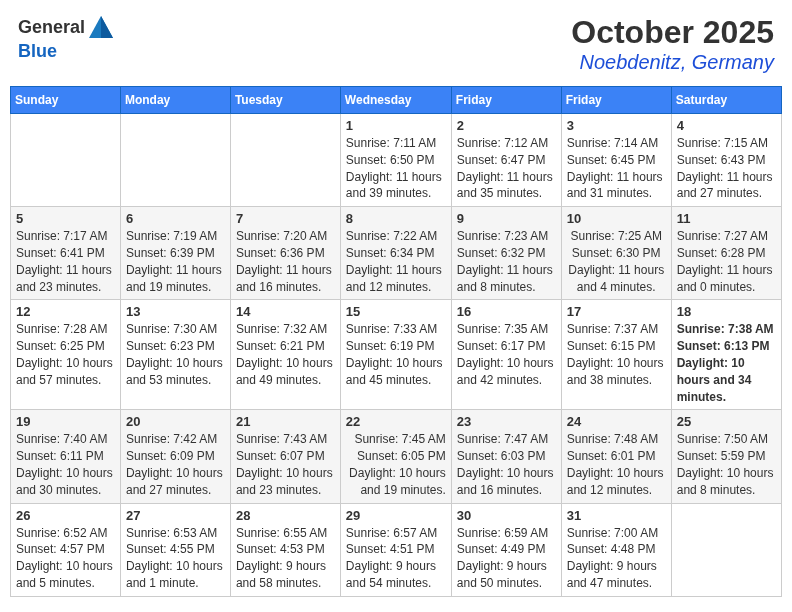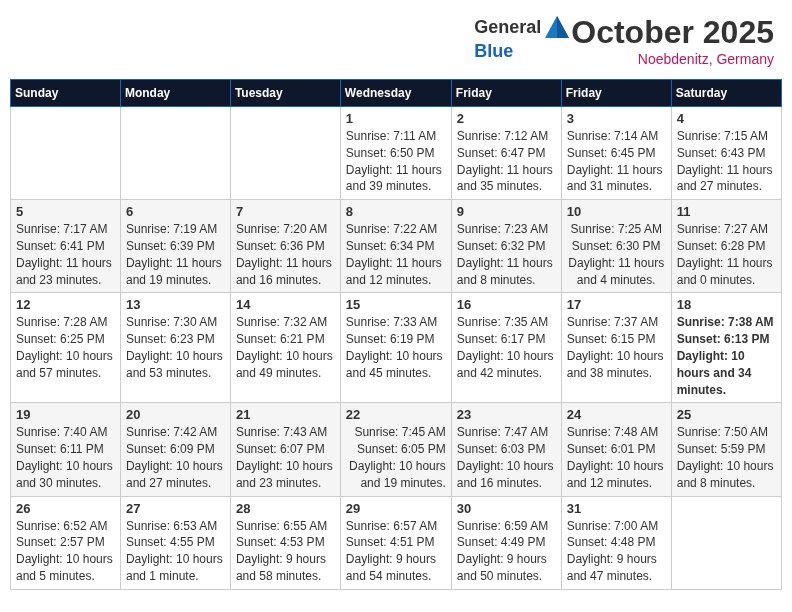--- a/index.html
+++ b/index.html
@@ -5,21 +5,21 @@
     * { box-sizing: border-box; margin: 0; padding: 0; }
     body {
       font-family: Arial, sans-serif;
       background: #fff;
       width: 792px;
       min-height: 612px;
       padding: 10px;
     }
     .header {
       display: flex;
-      justify-content: flex-end;
+      justify-content: space-between;
       align-items: flex-start;
       margin-bottom: 8px;
       padding: 4px 8px;
     }
     .logo {
       display: flex;
       align-items: center;
     }
     .logo-text {
       font-size: 18px;
@@ -35,30 +35,31 @@
     }
     .title-block {
       text-align: right;
     }
     .month-title {
       font-size: 32px;
       font-weight: bold;
       color: #333;
     }
     .location {
-      font-size: 14px;
-      color: #be185d;
+      font-size: 20px;
+      color: #1d4ed8;
+      font-style: italic;
     }
     .calendar {
       width: 100%;
       border-collapse: collapse;
       border: 1px solid #ccc;
     }
     .calendar th {
-      background-color: #0f172a;
+      background-color: #3b82f6;
       color: #fff;
       font-size: 12px;
       font-weight: bold;
       padding: 6px 4px;
       text-align: left;
       border: 1px solid #1565c0;
     }
     .calendar td {
       vertical-align: top;
       border: 1px solid #ccc;
@@ -281,21 +282,21 @@
           <span class="day-number">25</span>
           <div class="day-info" style="white-space: pre-line;">Sunrise: 7:50 AM
 Sunset: 5:59 PM
 Daylight: 10 hours and 8 minutes.</div>
         </td>
       </tr>
       <tr>
         <td>
           <span class="day-number">26</span>
           <div class="day-info" style="white-space: pre-line;">Sunrise: 6:52 AM
-Sunset: 2:57 PM
+Sunset: 4:57 PM
 Daylight: 10 hours and 5 minutes.</div>
         </td>
         <td>
           <span class="day-number">27</span>
           <div class="day-info" style="white-space: pre-line;">Sunrise: 6:53 AM
 Sunset: 4:55 PM
 Daylight: 10 hours and 1 minute.</div>
         </td>
         <td>
           <span class="day-number">28</span>

